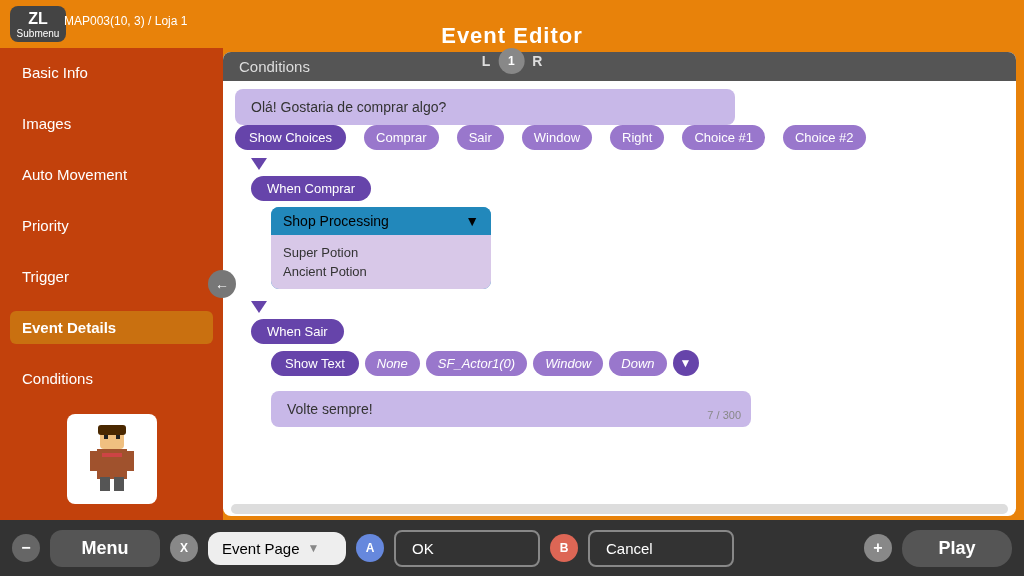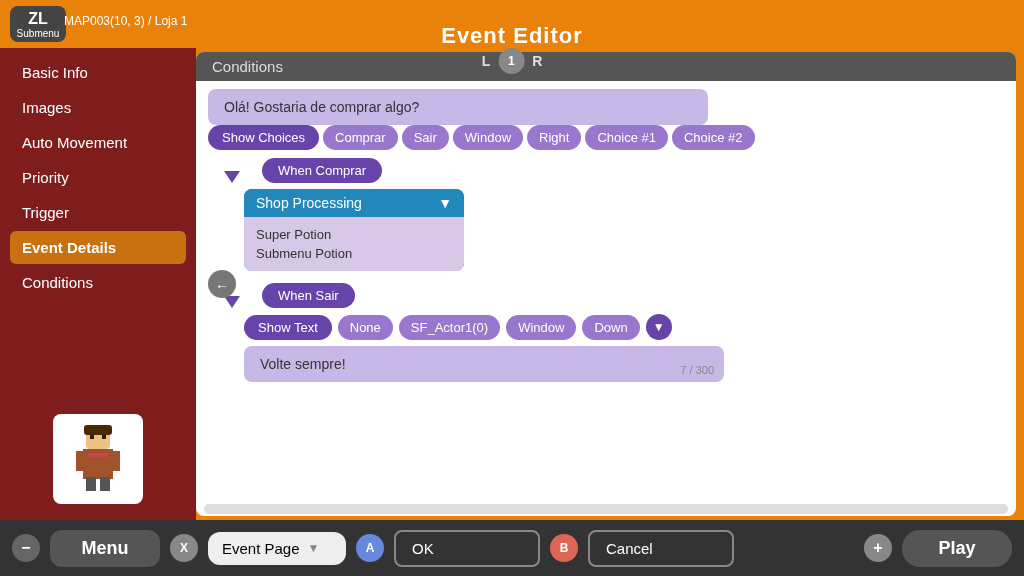--- a/index.html
+++ b/index.html
@@ -81,26 +81,26 @@
       position: absolute;
       top: 48px;
       left: 0;
       right: 0;
       bottom: 56px;
       display: flex;
     }
 
     
     .sidebar {
-      width: 196px;
-      background: #7f1d1d;
+      width: 223px;
+      background: #c2410c;
       padding: 8px 10px;
       display: flex;
       flex-direction: column;
-      gap: 2px;
+      gap: 18px;
     }
     .sidebar-item {
       padding: 8px 12px;
       color: white;
       font-size: 15px;
       border-radius: 6px;
       cursor: pointer;
     }
     .sidebar-item.active {
       background: #c97010;
@@ -160,21 +160,21 @@
       padding: 10px 16px;
       font-size: 14px;
       color: #333;
       max-width: 500px;
     }
 
     
     .choices-row {
       display: flex;
       align-items: center;
-      gap: 4px;
+      gap: 18px;
       margin-bottom: 8px;
       flex-wrap: nowrap;
     }
     .show-choices-btn {
       background: #6644aa;
       color: white;
       border-radius: 16px;
       padding: 5px 14px;
       font-size: 13px;
       white-space: nowrap;
@@ -184,24 +184,25 @@
       color: white;
       border-radius: 16px;
       padding: 5px 12px;
       font-size: 13px;
       white-space: nowrap;
     }
 
     
     .when-header {
       display: flex;
-      align-items: flex-end;
-      gap: 22px;
+      align-items: flex-start;
+      gap: 6px;
       margin-bottom: 6px;
       padding-left: 16px;
+      flex-direction: column;
     }
     .triangle-down {
       width: 0; height: 0;
       border-left: 8px solid transparent;
       border-right: 8px solid transparent;
       border-top: 12px solid #6644aa;
       display: inline-block;
     }
     .when-pill {
       background: #6644aa;
@@ -219,57 +220,58 @@
       overflow: hidden;
       max-width: 220px;
       background: #3399cc;
     }
     .shop-header {
       background: #2288bb;
       padding: 6px 12px;
       display: flex;
       align-items: center;
       justify-content: space-between;
-      color: #ffffff;
+      color: #000000;
       font-size: 14px;
     }
     .shop-items {
       background: #d8c8e8;
       padding: 8px 12px;
     }
     .shop-item {
       font-size: 13px;
       color: #333;
       padding: 2px 0;
     }
 
     
     .show-text-row {
       display: flex;
       align-items: center;
       gap: 6px;
-      margin-bottom: 6px;
+      margin-bottom: 15px;
       padding-left: 36px;
       flex-wrap: nowrap;
     }
     .show-text-btn {
       background: #6644aa;
       color: white;
       border-radius: 16px;
       padding: 5px 14px;
       font-size: 13px;
       white-space: nowrap;
     }
     .text-param-pill {
       background: #9977cc;
       color: white;
       border-radius: 16px;
       padding: 5px 12px;
       font-size: 13px;
       white-space: nowrap;
+      font-style: italic;
     }
 
     .volte-block {
       margin-left: 36px;
       background: #c8b8e8;
       border-radius: 8px;
       padding: 10px 16px;
       font-size: 14px;
       color: #333;
       max-width: 480px;
@@ -491,21 +493,21 @@
         </div>
       </div>
 
       <div class="shop-block">
         <div class="shop-header">
           <span>Shop Processing</span>
           <span>▼</span>
         </div>
         <div class="shop-items">
           <div class="shop-item">Super Potion</div>
-          <div class="shop-item">Submenu Potion</div>
+          <div class="shop-item">Ancient Potion</div>
         </div>
       </div>
 
       <div class="when-header">
         <span class="triangle-down"></span>
         <div class="when-pill">
           <span>When Sair</span>
         </div>
       </div>
 

